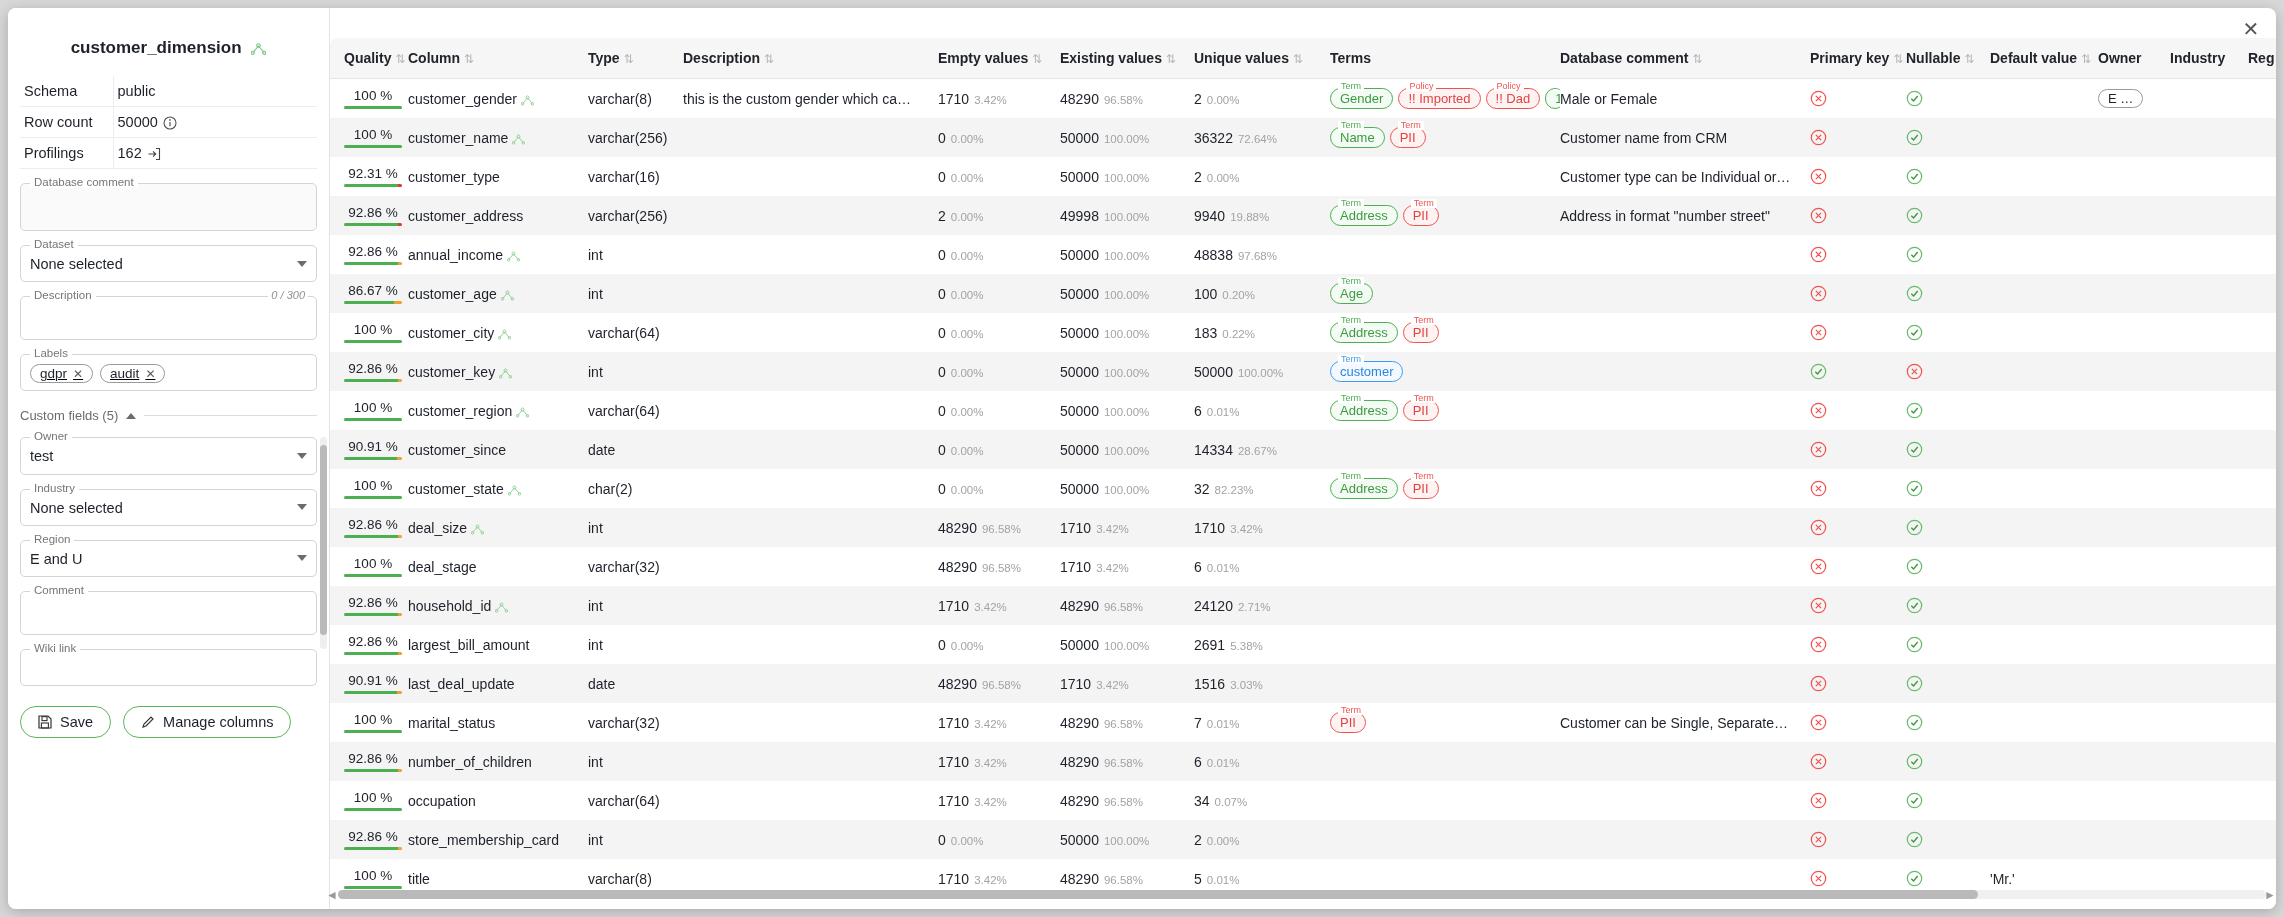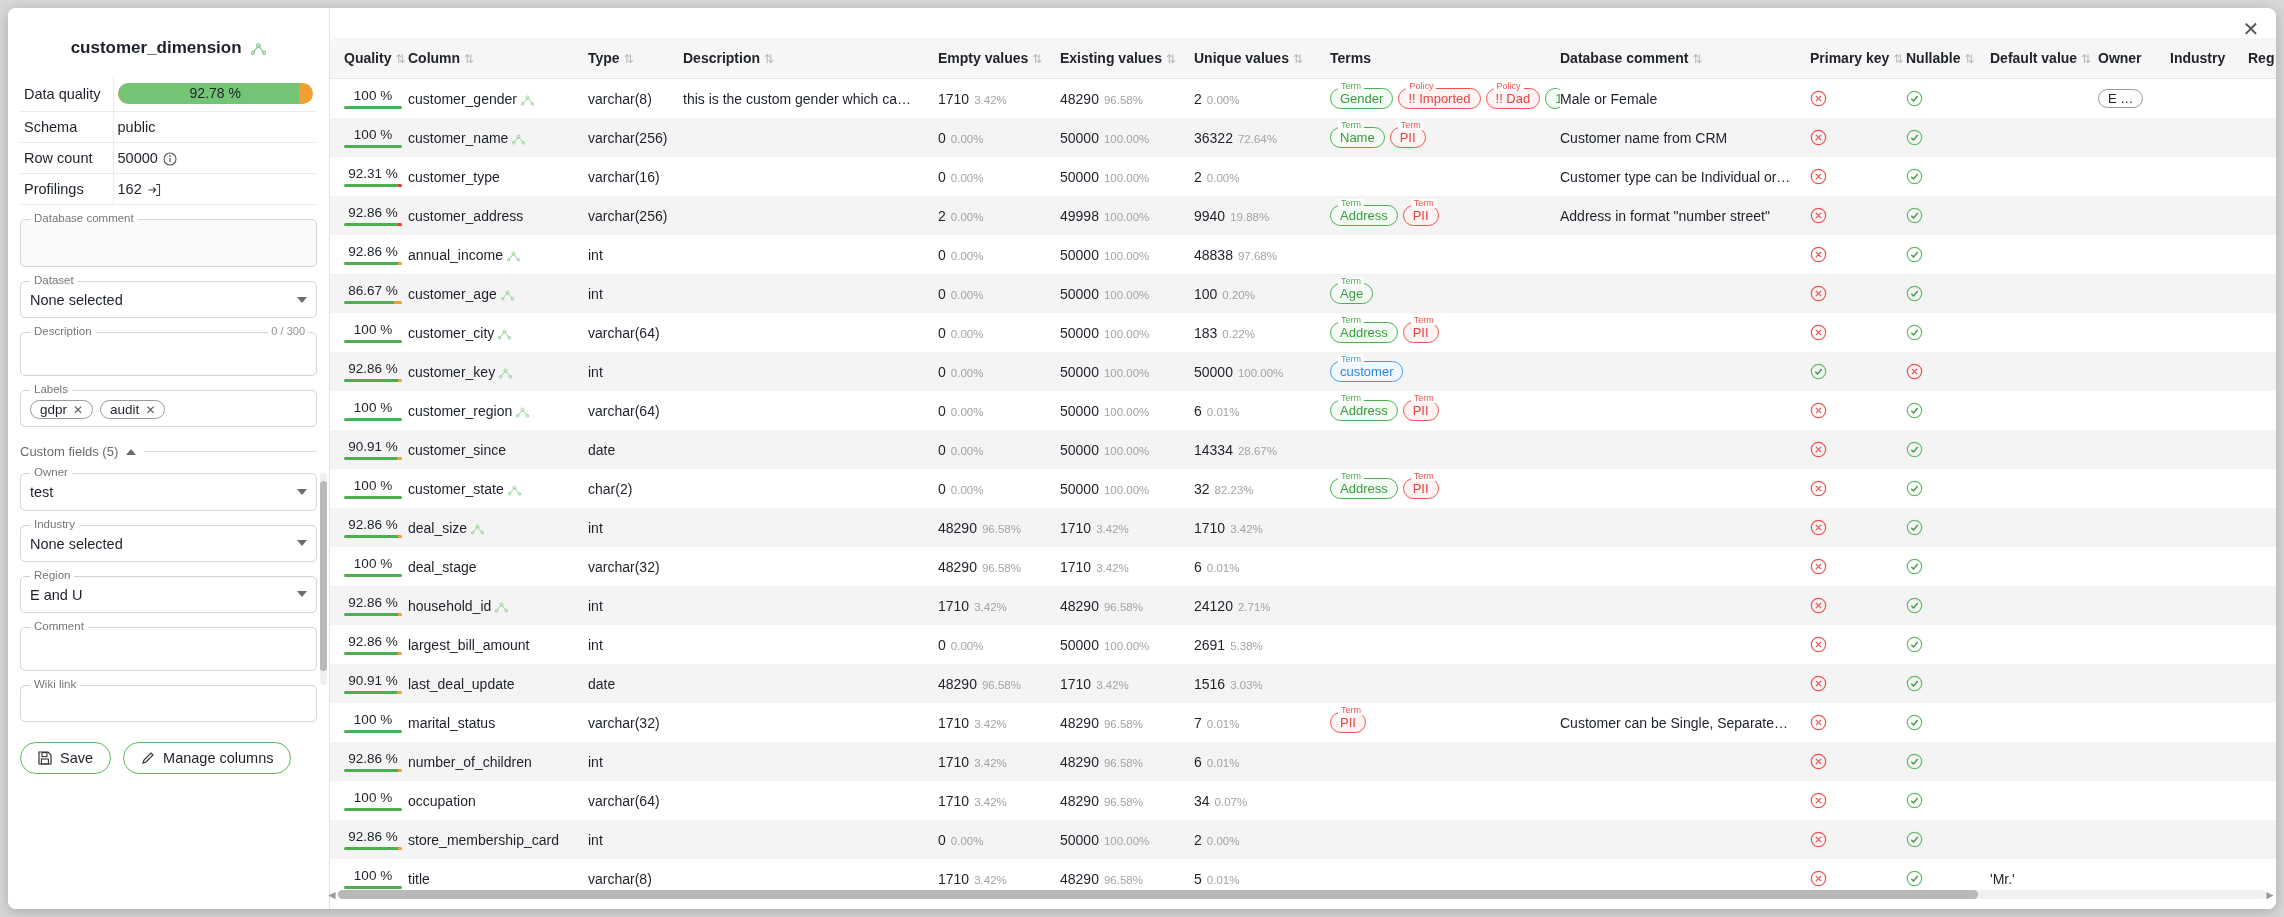--- a/index.html
+++ b/index.html
@@ -76,27 +76,27 @@
     margin-top: 14px; padding: 9px 9px 7px 9px; background: #fff;
   }
   .fset > .lg {
     position: absolute; top: -8px; left: 9px; background: #fff;
     padding: 0 4px; font-size: 11.5px; color: #767676;
   }
   .fset .val { font-size: 14.5px; color: #1d2129; line-height: 1.33; }
   .fset.ta { min-height: 48px; background: #fafafa; }
   .fset.empty-ta { min-height: 44px; }
   .cnt { position: absolute; right: 8px; top: -8px; background:#fff; padding:0 3px;
-         font-size: 11px; color: #909090; }
+         font-size: 11px; color: #909090; font-style: italic; }
   .caret {
     position: absolute; right: 9px; top: 50%; margin-top: -3px;
     width: 0; height: 0; border-left: 5px solid transparent;
     border-right: 5px solid transparent; border-top: 6px solid #6c6c6c;
   }
-  .chips { display: flex; gap: 7px; flex-wrap: wrap; }
+  .chips { display: flex; gap: 7px; flex-wrap: wrap; text-decoration: underline; }
   .chip {
     display: inline-flex; align-items: center; gap: 6px;
     border: 1px solid #9a9a9a; border-radius: 12px;
     padding: 1px 9px; font-size: 13.5px; color: #1d2129; cursor: pointer;
   }
   .chip .x { color: #5a5a5a; font-size: 12px; }
 
   .cf-head {
     display: flex; align-items: center; gap: 8px;
     margin-top: 17px; font-size: 13px; color: #6b6b6b;
@@ -217,29 +217,20 @@
           <path d="M2 9.5 L7.5 3 L13 9.5" fill="none" stroke="#79c47e" stroke-width="1.1"></path>
           <circle cx="7.5" cy="2.5" r="1.8" fill="none" stroke="#79c47e" stroke-width="1.1"></circle>
           <circle cx="1.8" cy="9.8" r="1.6" fill="none" stroke="#79c47e" stroke-width="1.1"></circle>
           <circle cx="13.2" cy="9.8" r="1.6" fill="none" stroke="#79c47e" stroke-width="1.1"></circle>
         </svg>
       </span>
     </div>
 
     <table class="props">
           <tbody id="props-body">
-            <tr>
-              <td class="k">Data quality</td>
-                  <td class="v">
-                <div class="qbar">
-           <div class="fill" style="width:93%"></div>
-           <div class="lbl">92.78 %</div>
-         </div>
-              </td>
-            </tr>
             <tr>
               <td class="k">Schema</td>
                   <td class="v"><span>public</span></td>
             </tr>
             <tr>
               <td class="k">Row count</td>
                   <td class="v"><span>50000</span><span class="inline-ic">
     <svg class="ic" width="14" height="14" viewBox="0 0 14 14">
       <circle cx="7" cy="7" r="6" fill="none" stroke="#555" stroke-width="1.1"></circle>
       <path d="M7 6v4.2" stroke="#555" stroke-width="1.2"></path>

